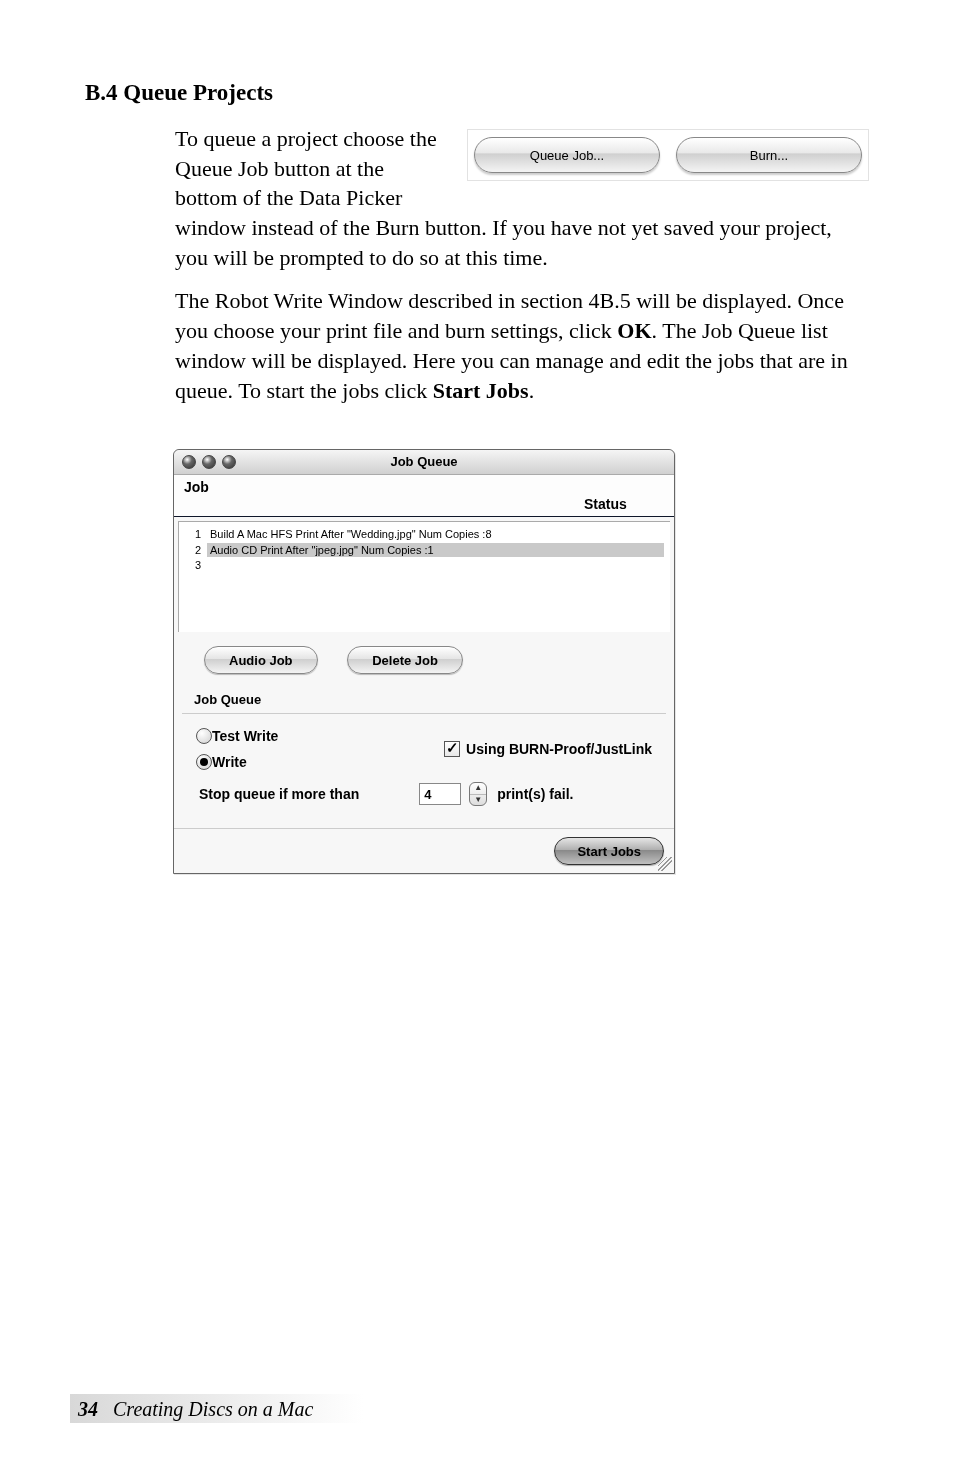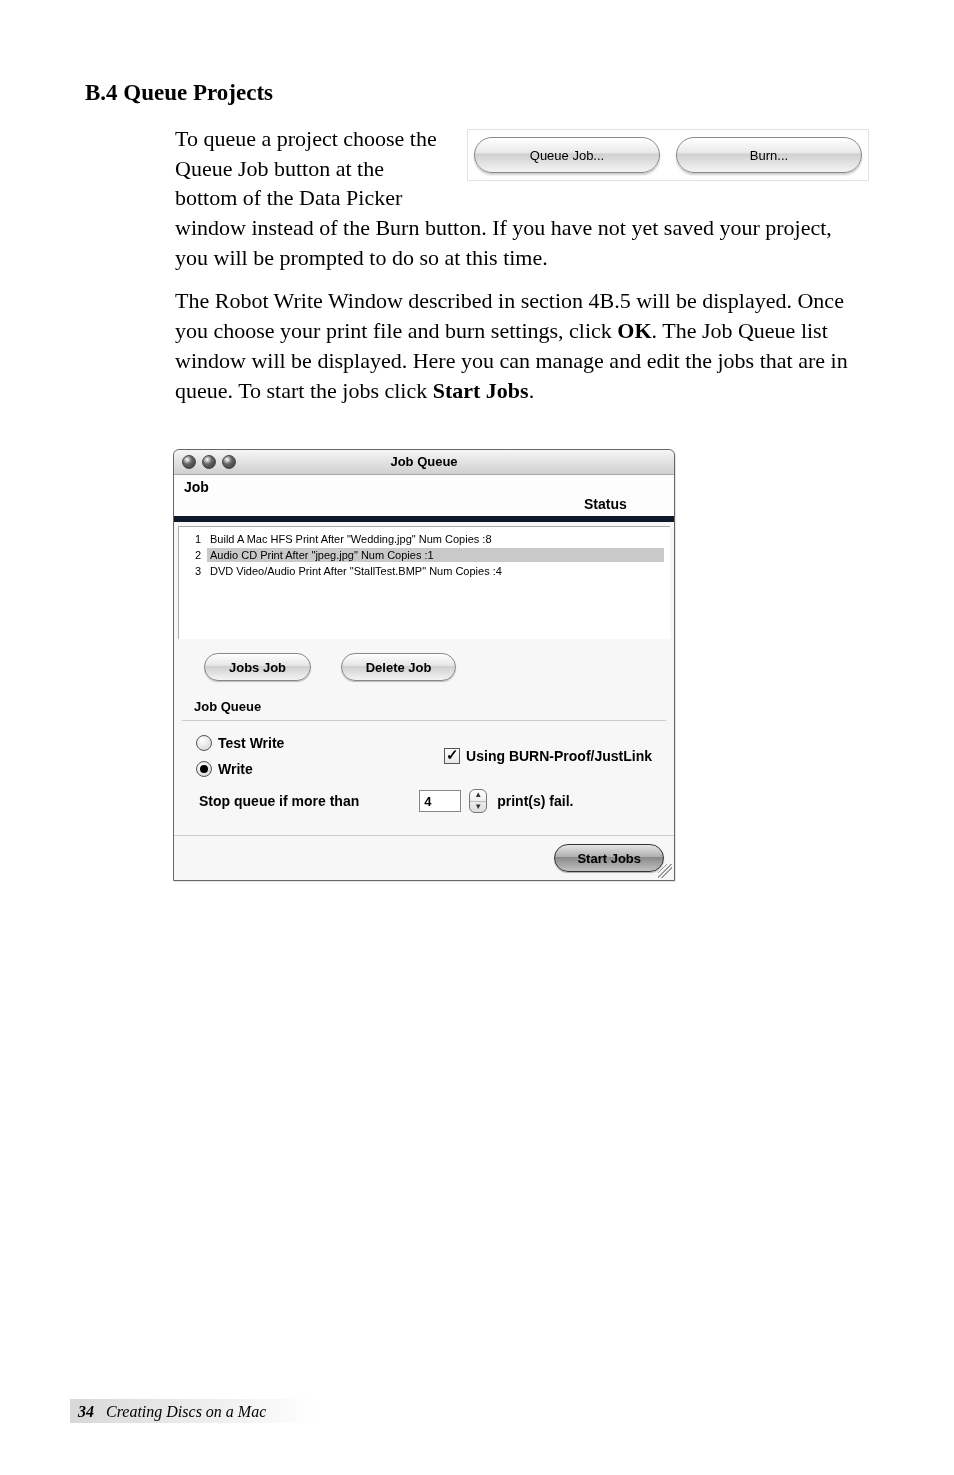--- a/index.html
+++ b/index.html
@@ -93,21 +93,21 @@
     text-align: center;
     line-height: 24px;
     font-weight: bold;
     font-size: 13px;
   }
   .jq-header-row {
     display: flex;
     padding: 4px 10px;
     font-weight: bold;
     font-size: 14px;
-    border-bottom: 6px solid #0f172a;
+    border-bottom: 1px solid #0f172a;
     background: #fdfdfd;
   }
   .jq-header-row .col-job { flex: 1; }
   .jq-header-row .col-status { width: 80px; text-align: left; margin-top: 17px; }
   .jq-list {
     background: #fff;
     border: 1px solid #aaa;
     margin: 4px 4px 0 4px;
     border-bottom: none;
     border-right: none;
@@ -141,21 +141,21 @@
     margin: 10px 0 6px 20px;
   }
   .jq-options {
     border-top: 1px solid #ccc;
     margin: 0 8px;
     padding: 8px 14px 10px 14px;
   }
   .opt-row { display: flex; align-items: center; margin: 6px 0; font-size: 14px; font-weight: bold; justify-content: space-between;}
   .opt-left { display: flex; flex-direction: column; gap: 10px;}
   .radio {
-    display:inline-flex; align-items:flex-start; gap:6px;
+    display:inline-flex; align-items:flex-start; 
   }
   .radio .r-outer {
     width:14px; height:14px; border-radius:50%;
     background: radial-gradient(circle at 35% 30%, #fff, #d0d0d0);
     border:1px solid #555; position:relative;
   }
   .radio .r-outer.checked::after{
     content:""; position:absolute; left:3px; top:3px; width:8px; height:8px; border-radius:50%;
     background:#000;
   }
@@ -209,21 +209,21 @@
     position:absolute; right:2px; bottom:2px; width:14px; height:14px;
     background:
       linear-gradient(135deg, transparent 0 6px, #999 6px 7px, transparent 7px 9px, #999 9px 10px, transparent 10px 12px, #999 12px 13px, transparent 13px);
   }
 
   .page-footer {
     position: absolute;
     left: 70px;
     bottom: 52px;
     font-style: italic;
-    font-size: 16px;
+    font-size: 20px;
     background: linear-gradient(to right, #d8d8d8, #ffffff);
     padding: 4px 50px 2px 8px;
   }
   .page-footer .pn { font-weight: bold; font-style: italic;}
 </style>
 </head>
 <body>
 
 <div class="page">
 
@@ -265,26 +265,25 @@
       <div class="jq-row">
         <span class="num">1</span>
         <span class="txt">Build A Mac HFS Print After "Wedding.jpg"  Num Copies :8</span>
       </div>
       <div class="jq-row selected">
         <span class="num">2</span>
         <span class="txt">Audio CD Print After "jpeg.jpg"  Num Copies :1</span>
       </div>
       <div class="jq-row">
         <span class="num">3</span>
-        <span class="txt">DVD Video/Audio Print After "StallTest.BMP"  Num Copies :4</span>
       </div>
     </div>
 
     <div class="jq-middle">
-      <span class="aqua-btn-sm">Jobs Job</span>
+      <span class="aqua-btn-sm">Audio Job</span>
       <span class="aqua-btn-sm">Delete Job</span>
     </div>
 
     <div class="jq-section-label">Job Queue</div>
 
     <div class="jq-options">
       <div class="opt-row">
         <div class="opt-left">
           <span class="radio">
             <span class="r-outer"></span>

